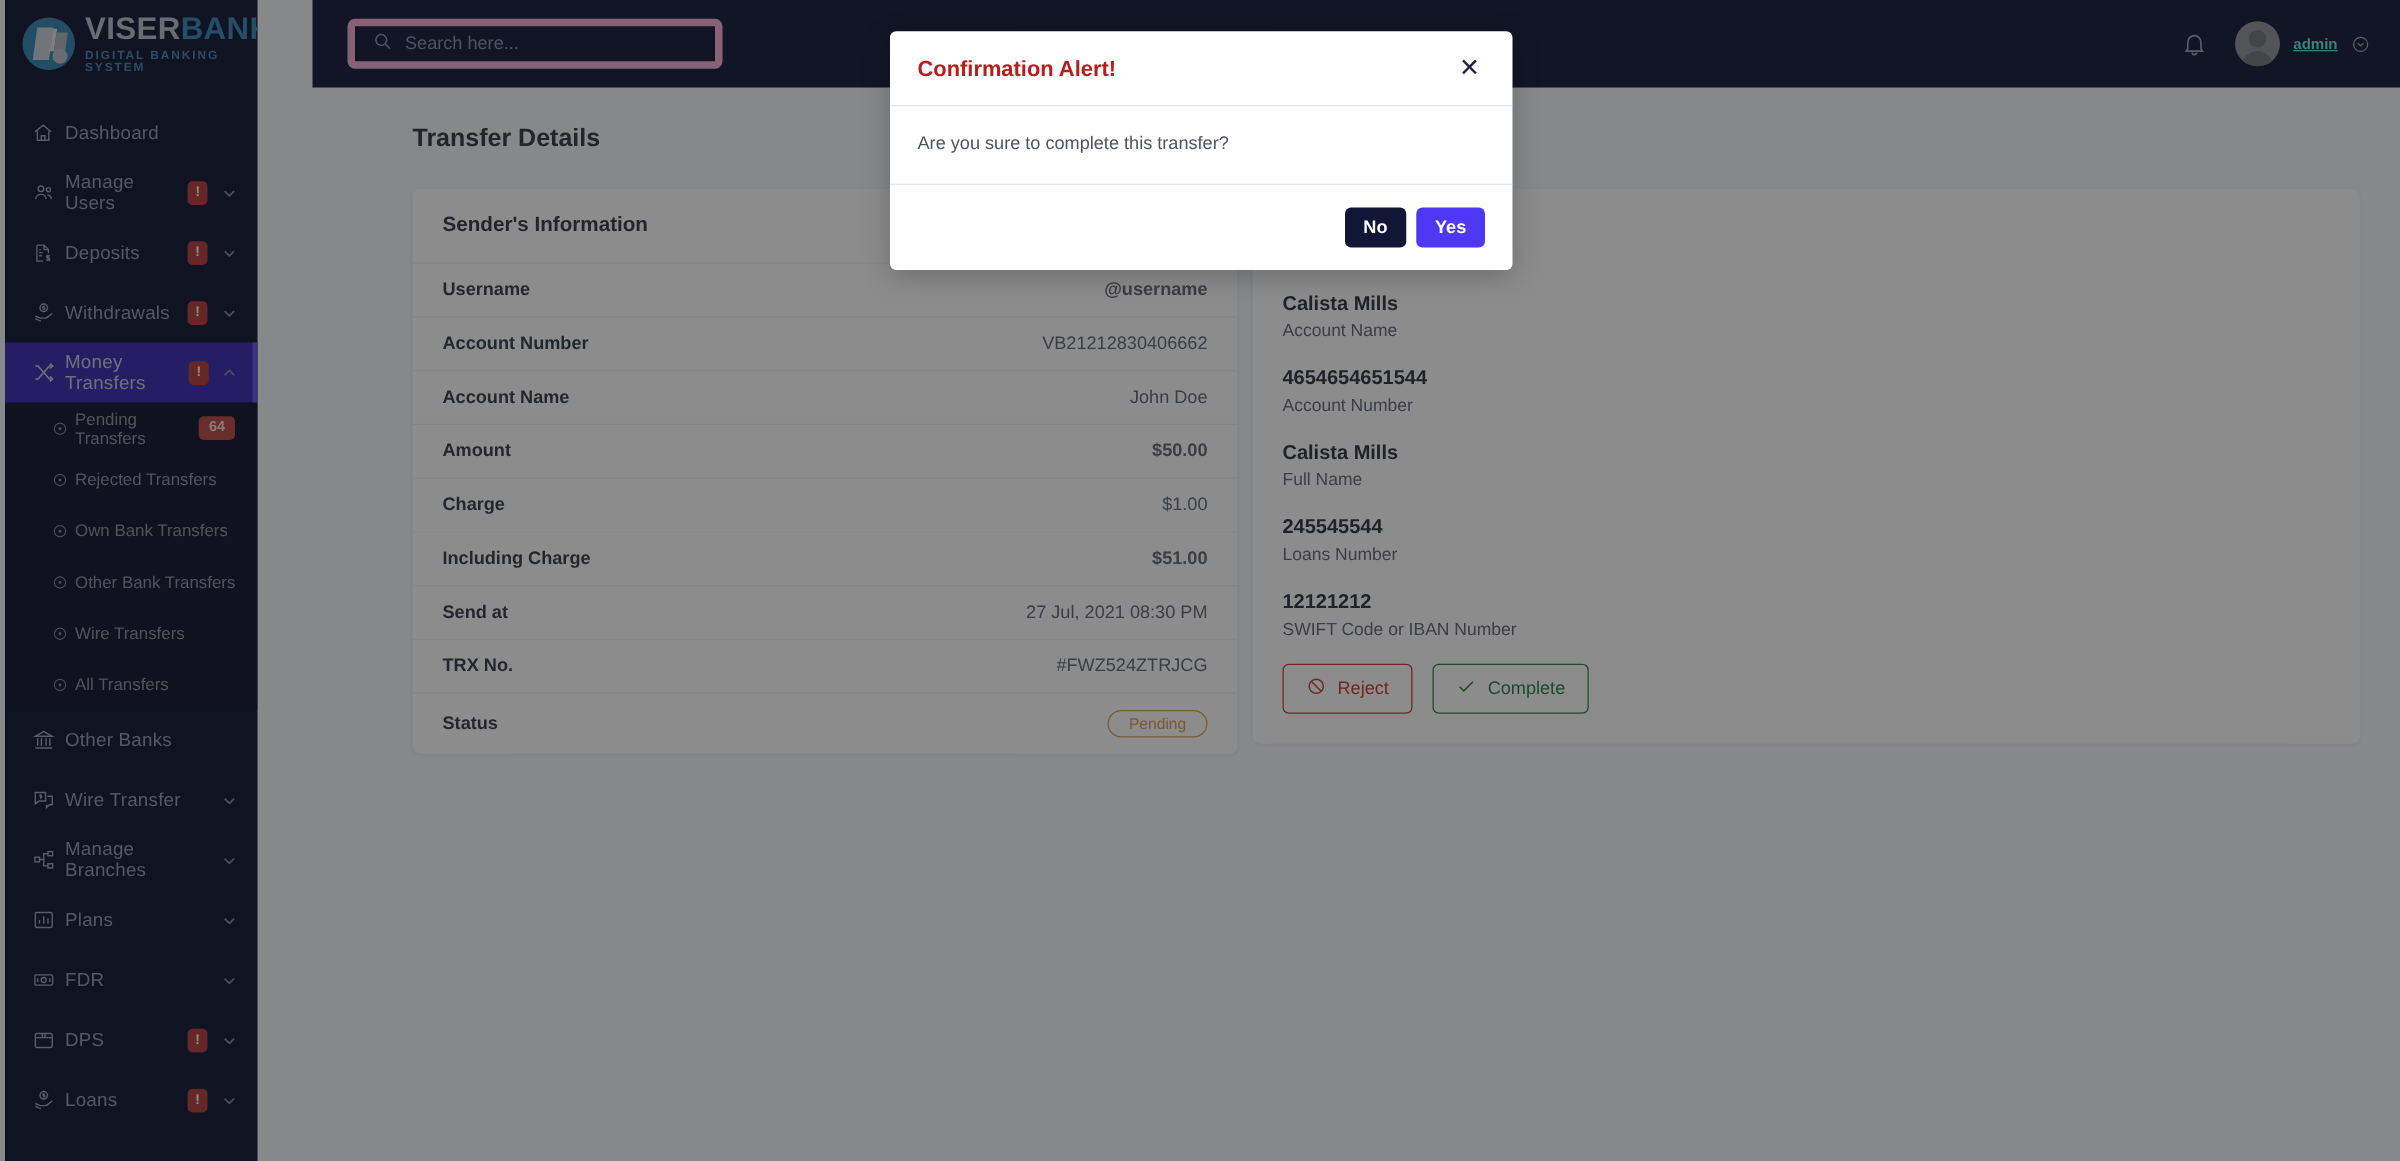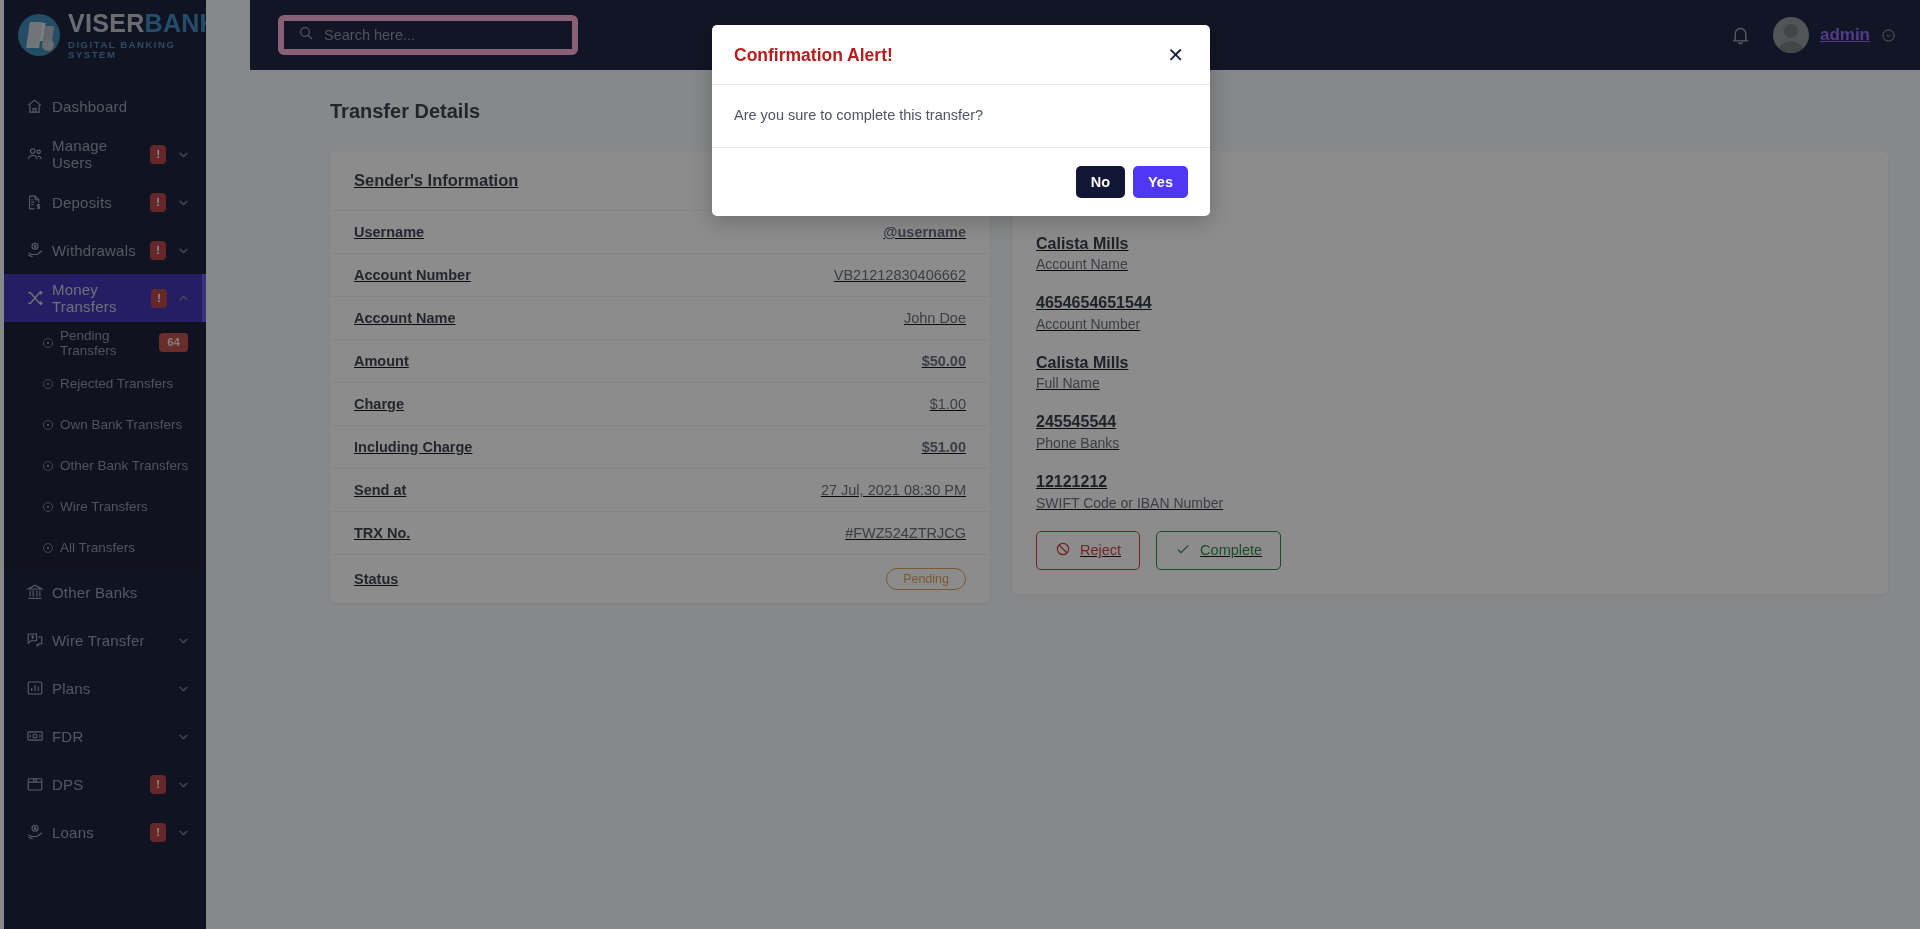--- a/index.html
+++ b/index.html
@@ -99,32 +99,32 @@
   }
   .search-input::placeholder { color:#858b9e; }
   .top-right { margin-left:auto; display:flex; align-items:center; gap:22px; }
   .bell { color:#9aa0b2; cursor:pointer; display:flex; }
   .user-wrap { display:flex; align-items:center; gap:11px; cursor:pointer; }
   .avatar {
     width: 36px; height:36px; border-radius:50%; background:#8d8f95; position:relative; overflow:hidden;
   }
   .avatar::before{content:"";position:absolute;left:11px;top:7px;width:14px;height:14px;border-radius:50%;background:#6e7075;}
   .avatar::after{content:"";position:absolute;left:5px;top:24px;width:26px;height:18px;border-radius:13px 13px 0 0;background:#6e7075;}
-  .user-name { color:#8b5cf6; font-size:17px; font-weight:600;text-decoration:underline; }
+  .user-name { color:#5eead4; font-size:12px; font-weight:600;text-decoration:underline; }
   .caret-circle { color:#9aa0b2; display:flex; }
 
   
   .content {
     position:absolute; left:250px; top:70px; right:0; bottom:0;
     background:#f4f6f9; padding: 30px 32px 0 32px;
     overflow:hidden;
   }
   .page-title { font-size:20px; color:#29303f; font-weight:600; margin: 0 0 28px 48px; }
 
-  .cards { display:flex; gap:22px; align-items:flex-start;text-decoration:underline; }
+  .cards { display:flex; gap:12px; align-items:flex-start; }
   .card {
     background:#fff; border-radius:6px; box-shadow:0 1px 3px rgba(0,0,0,.07);
     overflow:hidden;
   }
   .card-left { width: 660px; margin-left:48px; }
   .card-right { flex: 1 1 auto; max-width: 925px; }
   .card-header {
     padding: 20px 24px; font-size:16.5px; font-weight:600; color:#2a3040;
     border-bottom:1px solid #eef0f3;
   }
@@ -372,20 +372,37 @@
             </svg>
         </span>
         <span class="ni-label">Wire Transfer</span>
         <span class="chev">
           <svg width="13" height="13" viewBox="0 0 24 24" fill="none" stroke="currentColor" stroke-width="2.4">
               <path d="M5 9l7 7 7-7"></path>
             </svg>
         </span>
       </div>
 
+      <div class="nav-item">
+        <span class="ni-icon">
+          <svg width="18" height="18" viewBox="0 0 24 24" fill="none" stroke="currentColor" stroke-width="1.5">
+              <rect x="2.5" y="9" width="5" height="5"></rect>
+              <rect x="16.5" y="3" width="5" height="4.5"></rect>
+              <rect x="16.5" y="16" width="5" height="4.5"></rect>
+              <path d="M7.5 11.5h4.5V5.3h4.5"></path>
+              <path d="M12 11.5v6.8h4.5"></path>
+            </svg>
+        </span>
+        <span class="ni-label">Manage Branches</span>
+        <span class="chev">
+          <svg width="13" height="13" viewBox="0 0 24 24" fill="none" stroke="currentColor" stroke-width="2.4">
+              <path d="M5 9l7 7 7-7"></path>
+            </svg>
+        </span>
+      </div>
 
       <div class="nav-item">
         <span class="ni-icon">
           <svg width="18" height="18" viewBox="0 0 24 24" fill="none" stroke="currentColor" stroke-width="1.5">
               <rect x="3" y="4" width="18" height="16" rx="1.5"></rect>
               <path d="M7.5 16v-4M12 16V8M16.5 16v-6"></path>
             </svg>
         </span>
         <span class="ni-label">Plans</span>
         <span class="chev">
@@ -545,21 +562,21 @@
           <div class="r-item">
             <div class="r-val">4654654651544</div>
             <div class="r-lab">Account Number</div>
           </div>
           <div class="r-item">
             <div class="r-val">Calista Mills</div>
             <div class="r-lab">Full Name</div>
           </div>
           <div class="r-item">
             <div class="r-val">245545544</div>
-            <div class="r-lab">Phone Banks</div>
+            <div class="r-lab">Loans Number</div>
           </div>
           <div class="r-item">
             <div class="r-val">12121212</div>
             <div class="r-lab">SWIFT Code or IBAN Number</div>
           </div>
 
           <div class="r-actions">
             <button class="btn-outline btn-reject">
               <span>
                 <svg width="16" height="16" viewBox="0 0 24 24" fill="none" stroke="currentColor" stroke-width="1.8">

